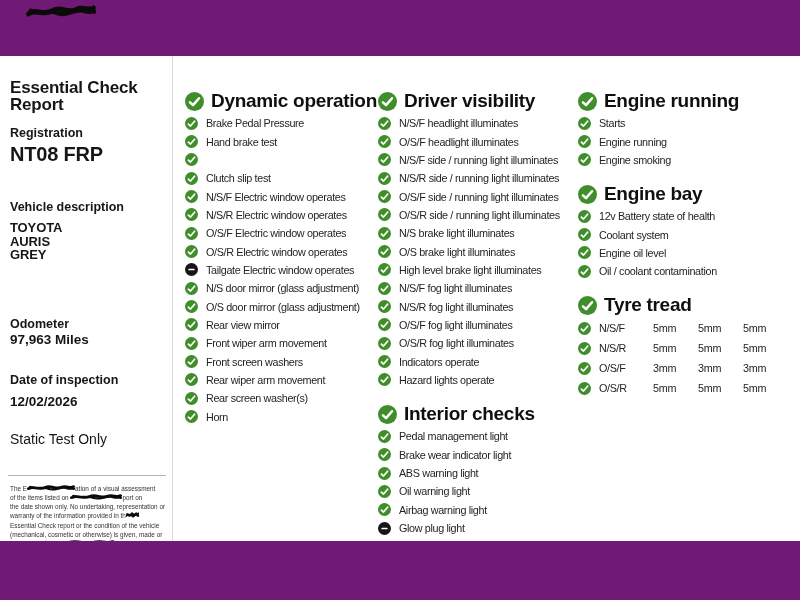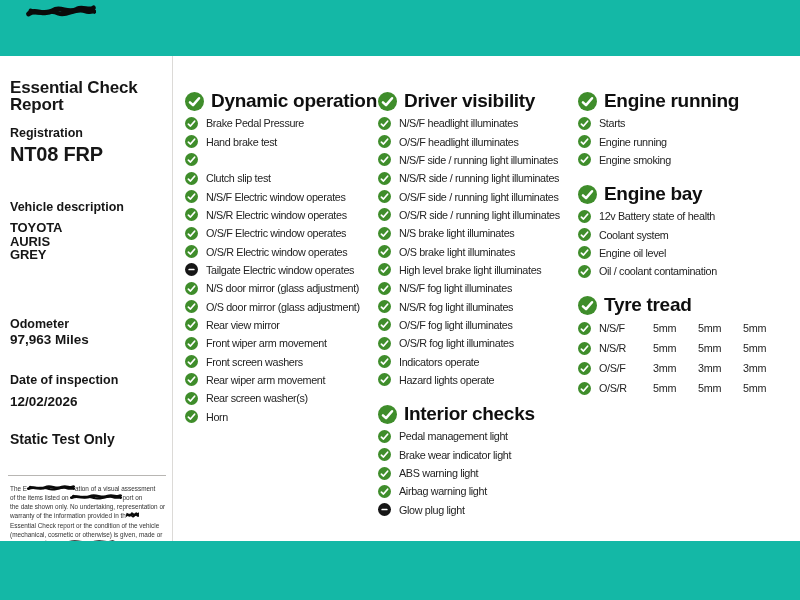--- a/index.html
+++ b/index.html
@@ -1,37 +1,37 @@
 <!DOCTYPE html>
 <html><head>
 <meta charset="utf-8">
 <style>
   html,body{margin:0;padding:0;background:#e9e7e4;}
-  .stage{position:relative;width:800px;height:600px;background:#14b8a6;overflow:hidden;
+  .stage{position:relative;width:800px;height:600px;background:#701a75;overflow:hidden;
          font-family:"Liberation Sans","DejaVu Sans",sans-serif;color:#161616;}
   
   .card{position:absolute;top:56px;left:0;width:800px;height:485px;background:#ffffff;overflow:hidden;}
   .logo-scrib{position:absolute;left:26px;top:4px;width:70px;height:15px;transform:rotate(-2deg);}
   .scrib{display:block;width:100%;height:100%;}
 
   
   .left-panel{position:absolute;top:0;left:0;width:173px;height:485px;box-sizing:border-box;
               border-right:1px solid #dcdad7;padding:24px 6px 0 10px;}
   .panel-title{font-size:17px;font-weight:bold;line-height:16.5px;width:135px;letter-spacing:-0.2px;}
   .fld-label{font-size:12.5px;font-weight:bold;line-height:15px;}
   .reg-label{margin-top:13px;}
   .reg-value{font-size:20px;font-weight:bold;line-height:23px;margin-top:2px;letter-spacing:-0.2px;}
   .veh-label{margin-top:34px;}
   .veh-line{font-size:13px;font-weight:bold;line-height:13.5px;letter-spacing:-0.1px;}
   .veh-lines{margin-top:6px;}
   .odo-label{margin-top:55px;}
   .odo-value{font-size:13.5px;font-weight:bold;line-height:16px;}
   .date-label{margin-top:25px;}
   .date-value{font-size:13.5px;font-weight:bold;line-height:16px;margin-top:6px;}
-  .static-test{margin-top:21px;font-size:14px;font-weight:bold;line-height:16px;}
+  .static-test{margin-top:21px;font-size:14px;font-weight:normal;line-height:16px;}
   .rule{margin-top:28px;margin-left:-2px;width:158px;border:none;border-top:1px solid #b8b6b3;height:0;}
   .disclaimer{margin-top:5px;width:156px;font-size:6.4px;line-height:9.3px;color:#333;position:relative;}
   .d-line{white-space:nowrap;}
   .d-redact{display:inline-block;height:8px;vertical-align:-1px;}
 
   
   .col{position:absolute;top:12px;padding-top:22px;white-space:nowrap;}
   #col-0{left:185px;width:192px;}
   #col-1{left:378px;width:198px;}
   #col-2{left:578px;width:215px;}
@@ -455,20 +455,29 @@
             </span>
             <span class="lbl">ABS warning light</span>
           </div>
           <div class="item">
             <span class="ic">
               <svg width="13" height="13" viewBox="0 0 18 18">
                 <circle cx="9" cy="9" r="9" fill="#3f8d2b"></circle>
                 <path d="M4.7 9.8 L7.6 12.5 L13.3 5.9" fill="none" stroke="#fff" stroke-width="2.4" stroke-linecap="round" stroke-linejoin="round"></path>
               </svg>
             </span>
+            <span class="lbl">Oil warning light</span>
+          </div>
+          <div class="item">
+            <span class="ic">
+              <svg width="13" height="13" viewBox="0 0 18 18">
+                <circle cx="9" cy="9" r="9" fill="#3f8d2b"></circle>
+                <path d="M4.7 9.8 L7.6 12.5 L13.3 5.9" fill="none" stroke="#fff" stroke-width="2.4" stroke-linecap="round" stroke-linejoin="round"></path>
+              </svg>
+            </span>
             <span class="lbl">Airbag warning light</span>
           </div>
           <div class="item">
             <span class="ic">
               <svg width="13" height="13" viewBox="0 0 18 18">
                 <circle cx="9" cy="9" r="9" fill="#161616"></circle>
                 <rect x="4.6" y="7.8" width="8.8" height="2.4" rx="1.2" fill="#fff"></rect>
               </svg>
             </span>
             <span class="lbl">Glow plug light</span>

